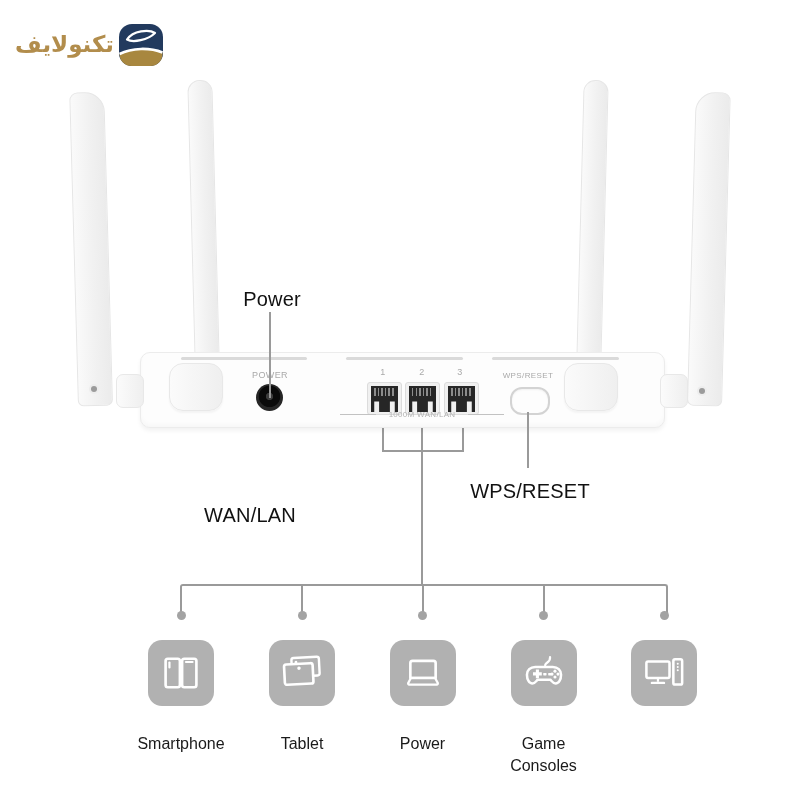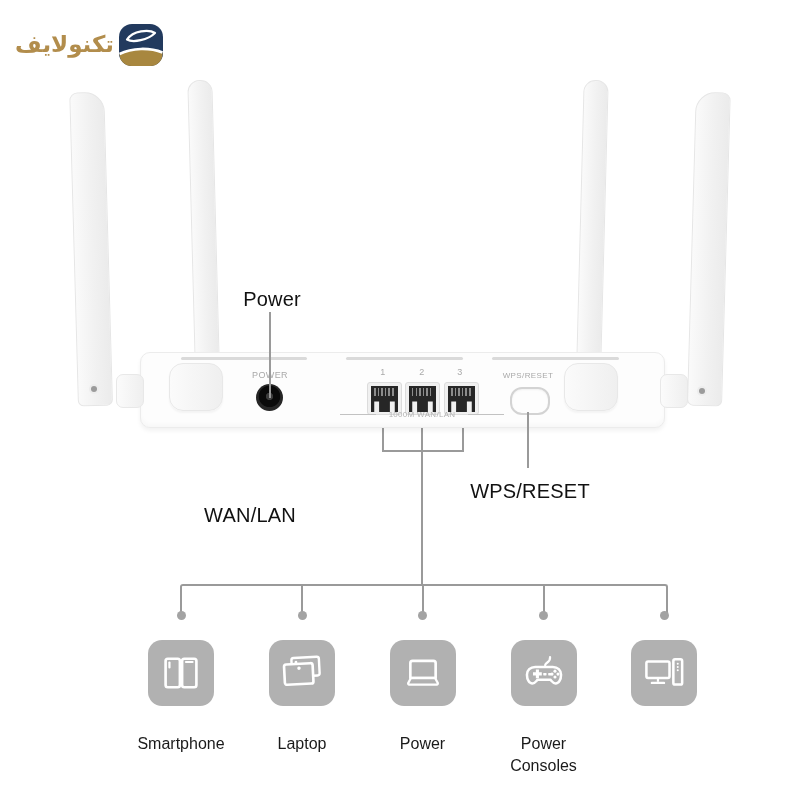--- a/index.html
+++ b/index.html
@@ -205,17 +205,17 @@
         <line x1="9" y1="29" x2="20" y2="29" stroke-width="2.2" stroke-linecap="round"></line>
         <rect x="28.5" y="7.5" width="8" height="23" rx="1.5"></rect>
       </g>
       <circle cx="32.5" cy="11.5" r="0.9" fill="#ffffff"></circle>
       <circle cx="32.5" cy="14.5" r="0.9" fill="#ffffff"></circle>
       <circle cx="32.5" cy="17.5" r="0.9" fill="#ffffff"></circle>
     </svg>
   </div>
 
   <div class="dev-label" style="left:121px;width:120px;">Smartphone</div>
-  <div class="dev-label" style="left:242px;width:120px;">Laptop</div>
+  <div class="dev-label" style="left:242px;width:120px;">Tablet</div>
   <div class="dev-label" style="left:362.5px;width:120px;">Power</div>
-  <div class="dev-label" style="left:505.5px;width:76px;">Power Consoles</div>
+  <div class="dev-label" style="left:505.5px;width:76px;">Game Consoles</div>
 
 </div>
 
 </body></html>

